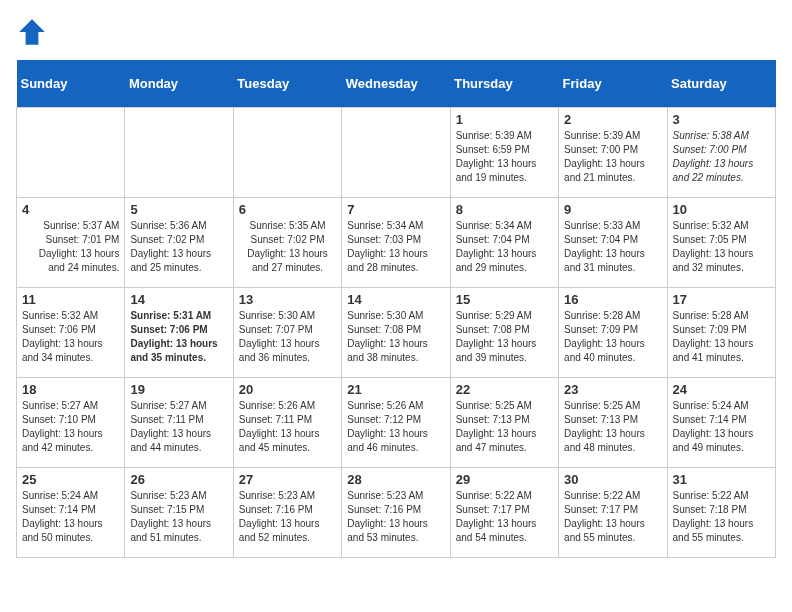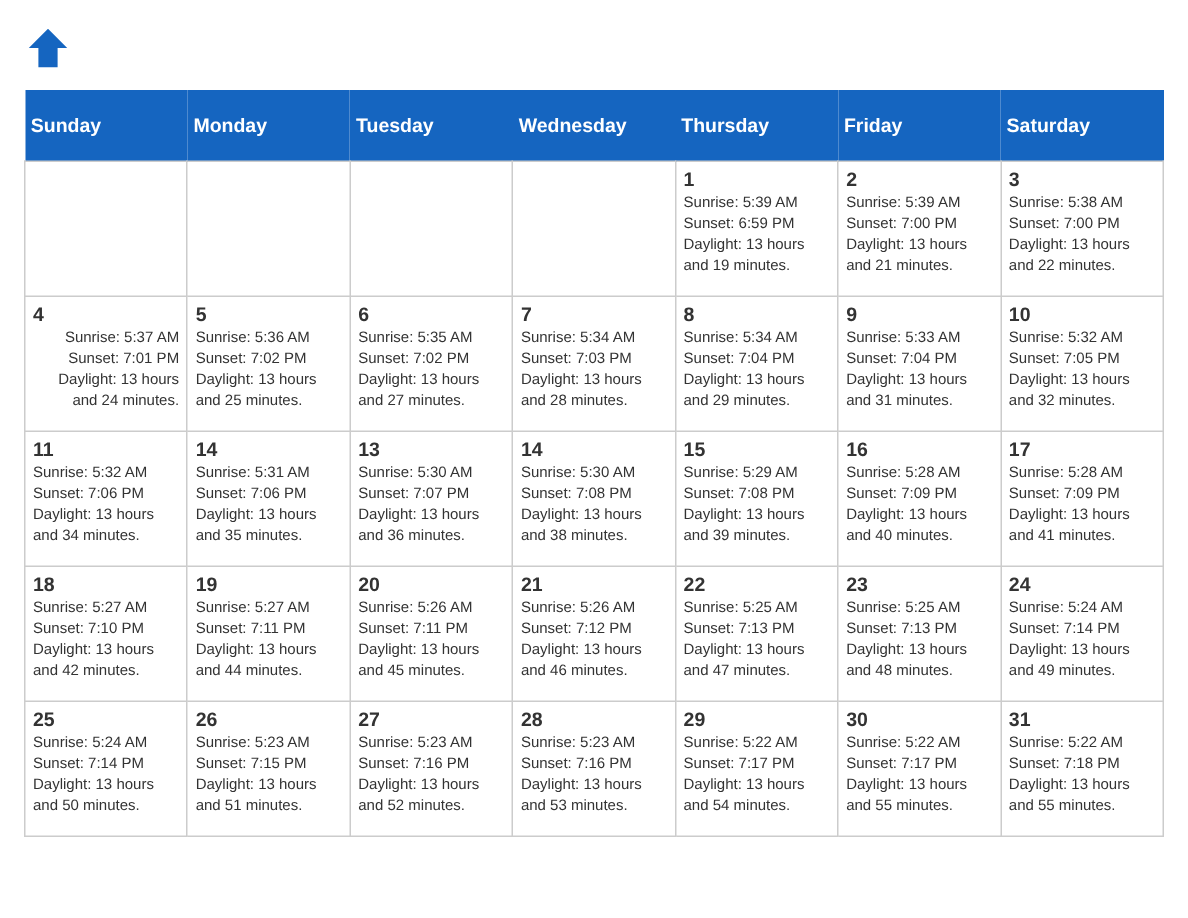--- a/index.html
+++ b/index.html
@@ -132,21 +132,21 @@
         </td>
         <td>
           <span class="day-num">2</span>
           <div class="cell-content" style="white-space: pre-line;">Sunrise: 5:39 AM
 Sunset: 7:00 PM
 Daylight: 13 hours
 and 21 minutes.</div>
         </td>
         <td>
           <span class="day-num">3</span>
-          <div class="cell-content" style="white-space: pre-line;">Sunrise: 5:38 AM
+          <div class="cell-content" style="white-space: pre-line; font-style: italic;">Sunrise: 5:38 AM
 Sunset: 7:00 PM
 Daylight: 13 hours
 and 22 minutes.</div>
         </td>
       </tr>
       <tr class="week-row">
         <td>
           <span class="day-num">4</span>
           <div class="cell-content" style="white-space: pre-line; text-align: right;">Sunrise: 5:37 AM
 Sunset: 7:01 PM
@@ -155,21 +155,21 @@
         </td>
         <td>
           <span class="day-num">5</span>
           <div class="cell-content" style="white-space: pre-line;">Sunrise: 5:36 AM
 Sunset: 7:02 PM
 Daylight: 13 hours
 and 25 minutes.</div>
         </td>
         <td>
           <span class="day-num">6</span>
-          <div class="cell-content" style="white-space: pre-line;">Sunrise: 5:35 AM
+          <div class="cell-content" style="white-space: pre-line; text-align: center;">Sunrise: 5:35 AM
 Sunset: 7:02 PM
 Daylight: 13 hours
 and 27 minutes.</div>
         </td>
         <td>
           <span class="day-num">7</span>
           <div class="cell-content" style="white-space: pre-line;">Sunrise: 5:34 AM
 Sunset: 7:03 PM
 Daylight: 13 hours
 and 28 minutes.</div>
@@ -199,21 +199,21 @@
       <tr class="week-row">
         <td>
           <span class="day-num">11</span>
           <div class="cell-content" style="white-space: pre-line;">Sunrise: 5:32 AM
 Sunset: 7:06 PM
 Daylight: 13 hours
 and 34 minutes.</div>
         </td>
         <td>
           <span class="day-num">14</span>
-          <div class="cell-content" style="white-space: pre-line;">Sunrise: 5:31 AM
+          <div class="cell-content" style="white-space: pre-line; font-weight: bold;">Sunrise: 5:31 AM
 Sunset: 7:06 PM
 Daylight: 13 hours
 and 35 minutes.</div>
         </td>
         <td>
           <span class="day-num">13</span>
           <div class="cell-content" style="white-space: pre-line;">Sunrise: 5:30 AM
 Sunset: 7:07 PM
 Daylight: 13 hours
 and 36 minutes.</div>

